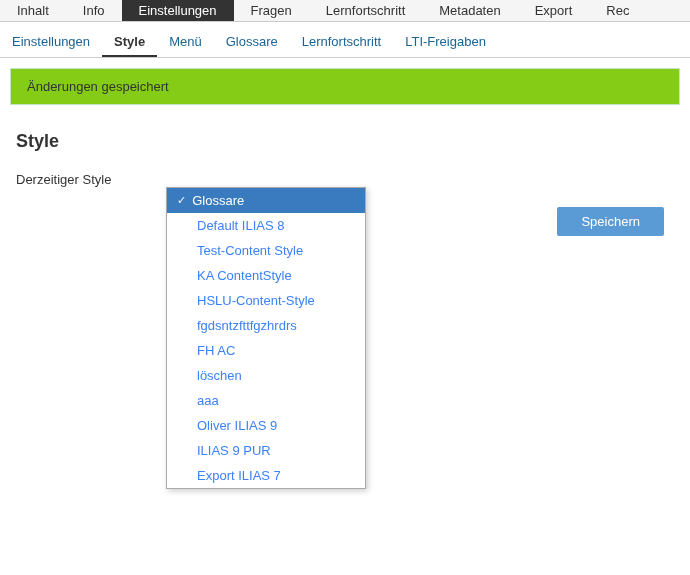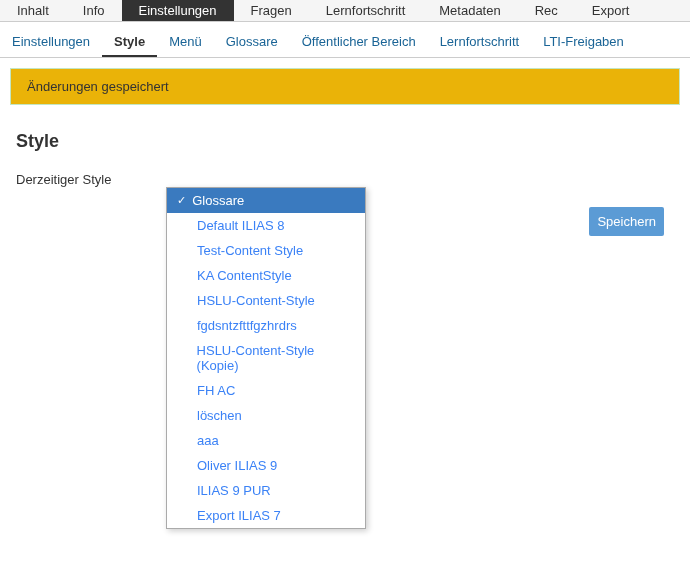--- a/index.html
+++ b/index.html
@@ -48,21 +48,21 @@
       white-space: nowrap;
     }
     .sub-nav-item.active {
       color: #333;
       font-weight: bold;
       border-bottom: 2px solid #333;
     }
 
     
     .success-banner {
-      background: #eab308;
+      background: #84cc16;
       border: 1px solid #c3e6c3;
       padding: 10px 16px;
       margin: 10px;
       color: #333;
       font-size: 13px;
     }
 
     
     .content {
       padding: 16px;
@@ -124,21 +124,21 @@
     }
 
     
     .save-btn {
       position: absolute;
       right: 10px;
       top: 0;
       background: #5b9bd5;
       color: #fff;
       border: none;
-      padding: 7px 8px;
+      padding: 7px 24px;
       font-size: 13px;
       cursor: pointer;
       border-radius: 2px;
     }
 
     .save-btn-row {
       position: relative;
       margin-top: 20px;
       height: 34px;
     }
@@ -146,30 +146,29 @@
 </head>
 <body>
 
 <div class="top-nav">
 <div class="top-nav-item">Inhalt</div>
     <div class="top-nav-item">Info</div>
     <div class="top-nav-item active">Einstellungen</div>
     <div class="top-nav-item">Fragen</div>
     <div class="top-nav-item">Lernfortschritt</div>
     <div class="top-nav-item">Metadaten</div>
+    <div class="top-nav-item">Export</div>
     <div class="top-nav-item">Rec</div>
-    <div class="top-nav-item">Export</div>
   </div>
 
 <div class="sub-nav">
 <div class="sub-nav-item">Einstellungen</div>
     <div class="sub-nav-item active">Style</div>
     <div class="sub-nav-item">Menü</div>
     <div class="sub-nav-item">Glossare</div>
-    <div class="sub-nav-item">Öffentlicher Bereich</div>
     <div class="sub-nav-item">Lernfortschritt</div>
     <div class="sub-nav-item">LTI-Freigaben</div>
   </div>
 
 <div class="success-banner">
   <span>Änderungen gespeichert</span>
 </div>
 
 <div class="content">
   <div class="section-title">Style</div>
@@ -197,24 +196,20 @@
           <div class="dropdown-item">
             <span style="width: 14px; display: inline-block;"></span>
             <span>HSLU-Content-Style</span>
           </div>
           <div class="dropdown-item">
             <span style="width: 14px; display: inline-block;"></span>
             <span>fgdsntzfttfgzhrdrs</span>
           </div>
           <div class="dropdown-item">
             <span style="width: 14px; display: inline-block;"></span>
-            <span>HSLU-Content-Style (Kopie)</span>
-          </div>
-          <div class="dropdown-item">
-            <span style="width: 14px; display: inline-block;"></span>
             <span>FH AC</span>
           </div>
           <div class="dropdown-item">
             <span style="width: 14px; display: inline-block;"></span>
             <span>löschen</span>
           </div>
           <div class="dropdown-item">
             <span style="width: 14px; display: inline-block;"></span>
             <span>aaa</span>
           </div>

